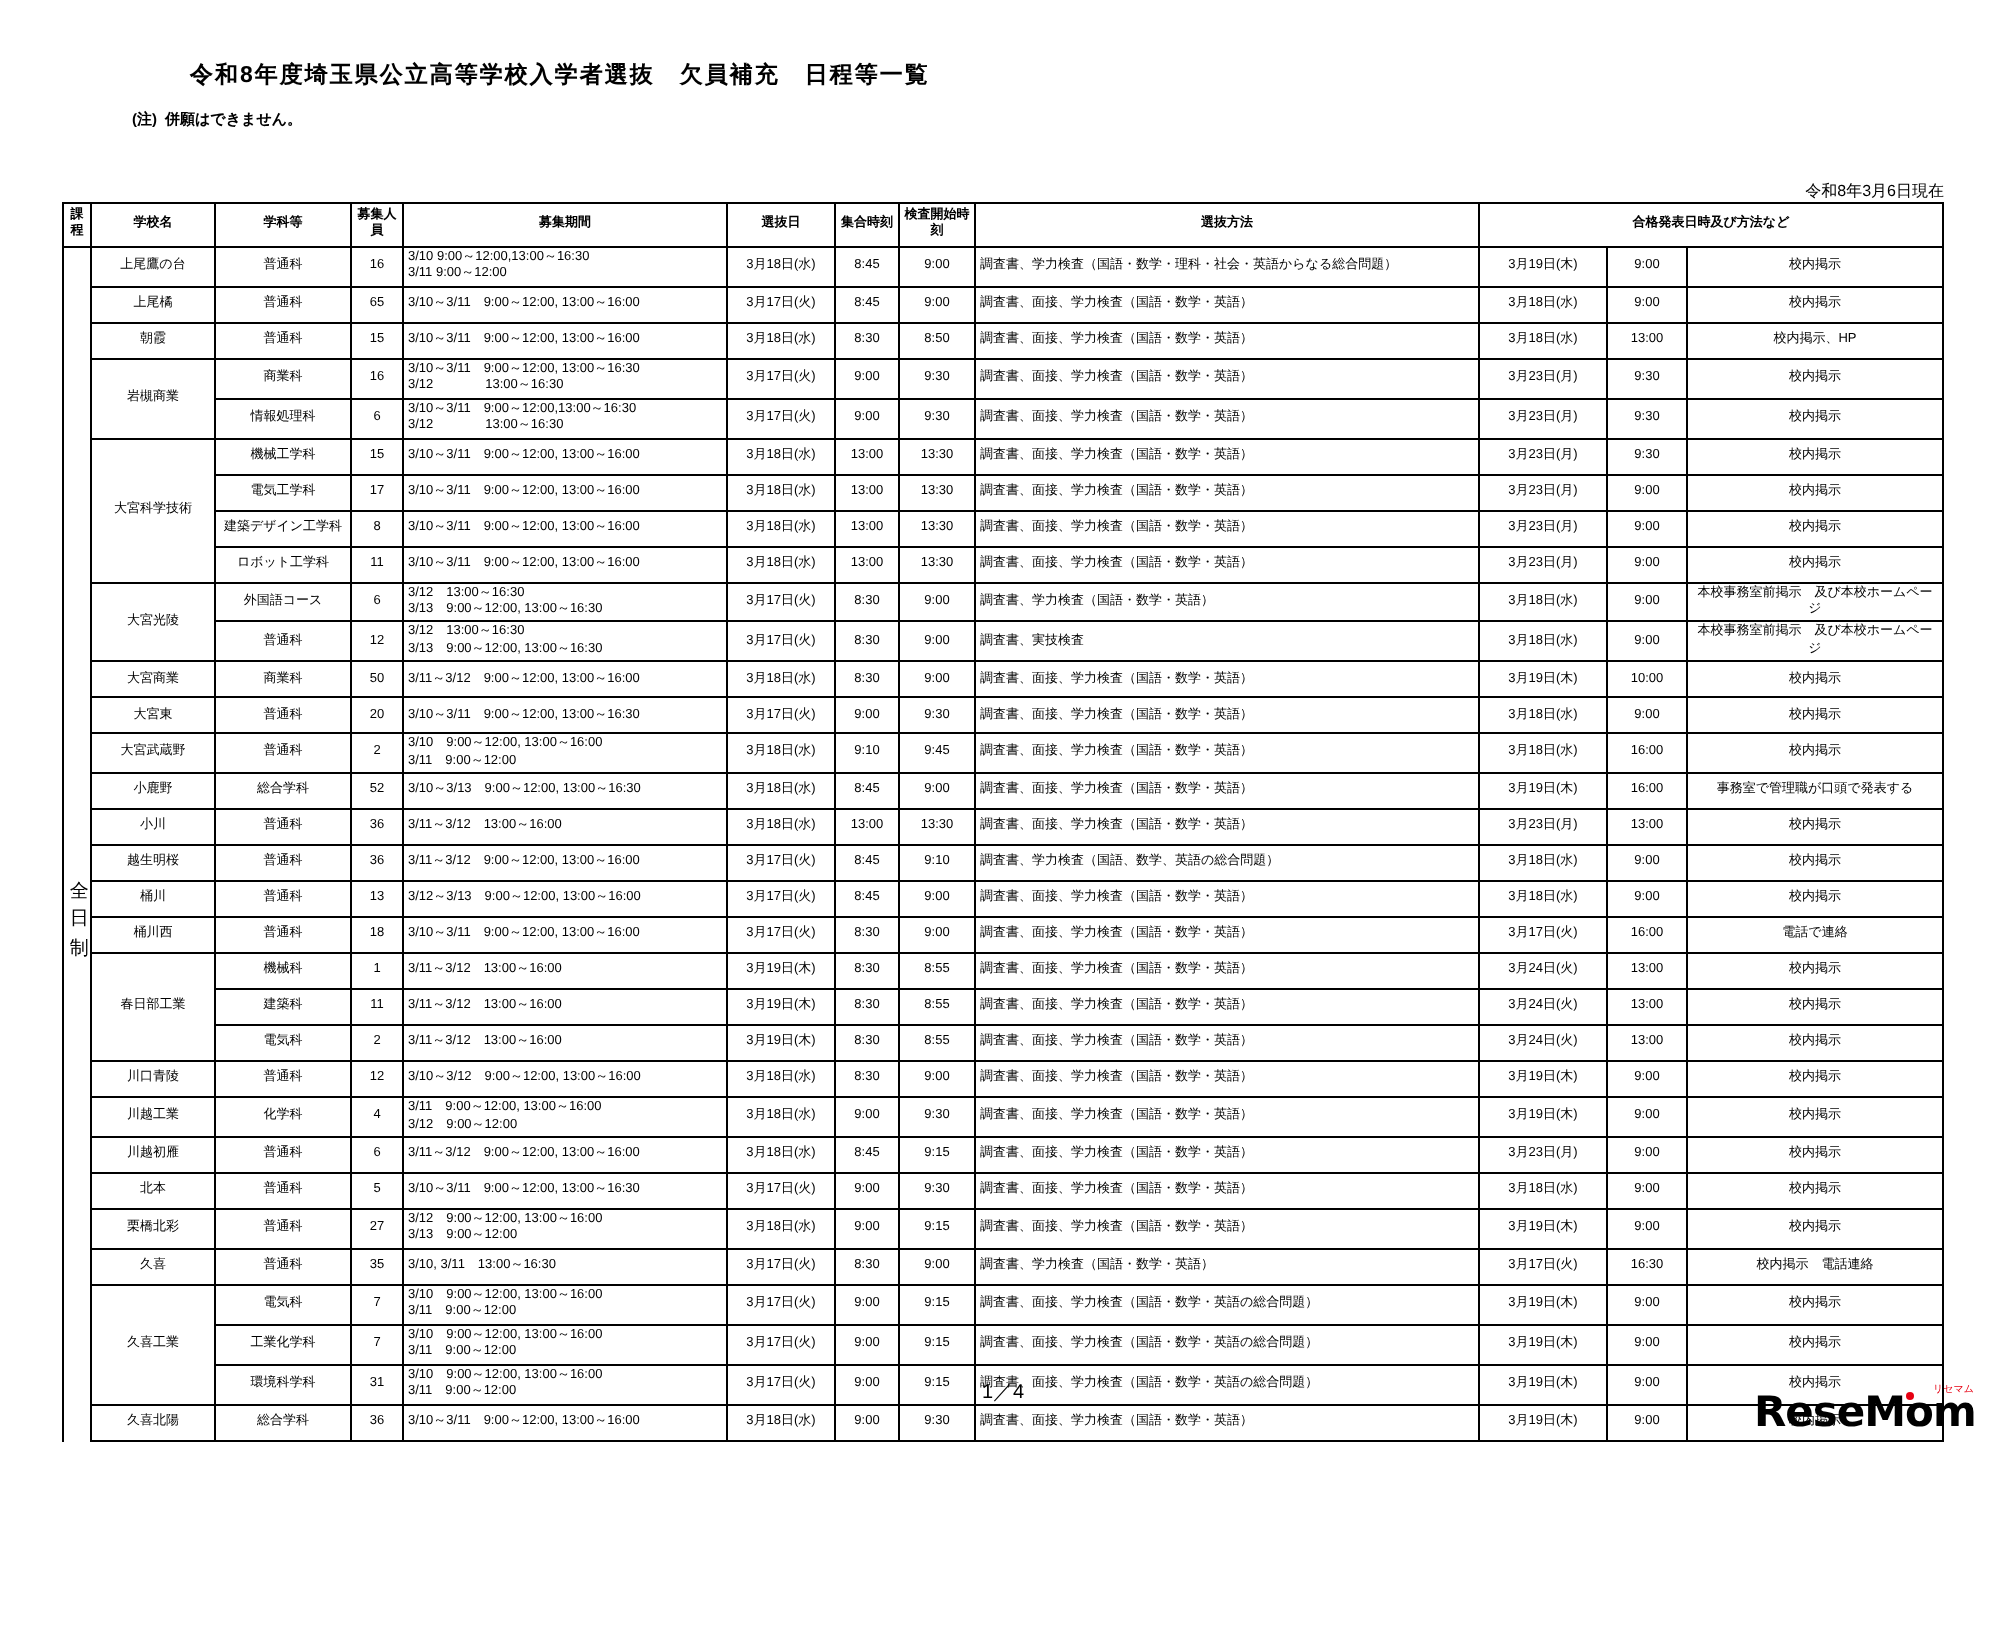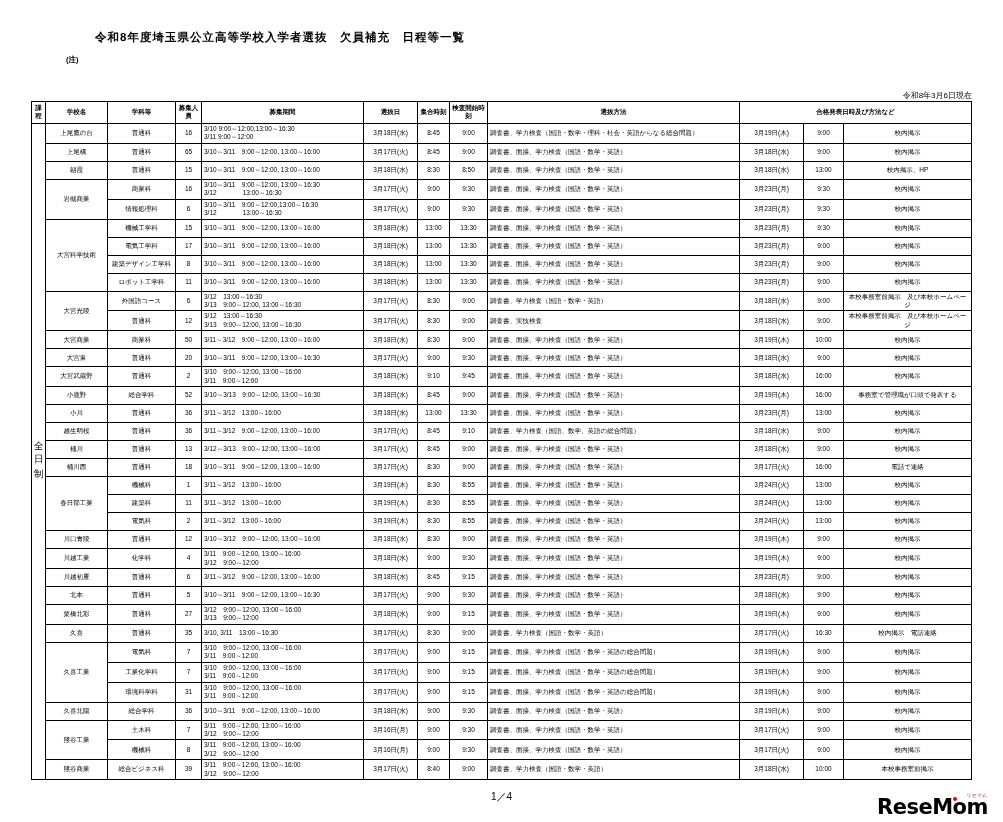--- a/index.html
+++ b/index.html
@@ -1,21 +1,21 @@
 <!DOCTYPE html>
 <html><head>
 <meta charset="utf-8">
 <style>
   * { margin:0; padding:0; box-sizing:border-box; }
   html,body { width:1003px; height:822px; }
   body {
     background:#ffffff; color:#000;
     font-family:"Liberation Sans","DejaVu Sans",sans-serif;
   }
-  .page { position:relative; width:1003px; height:822px; overflow:hidden; background:#fff; }
+  .page { position:relative; width:1003px; height:721px; overflow:hidden; background:#fff; }
 
   .title { position:absolute; left:95px; top:30px; font-size:11.5px; font-weight:bold; letter-spacing:1px; }
 
   .notes { position:absolute; left:66px; top:54px; font-size:7.5px; font-weight:bold; line-height:1.5; display:flex; gap:4px; }
   .notes-lines div { white-space:nowrap; }
 
   .asof { position:absolute; right:31px; top:90px; font-size:8px; font-weight:normal; }
 
   table.schedule {
     position:absolute; left:31px; top:101px; width:940px;
@@ -45,20 +45,21 @@
 </head>
 <body>
 
 <div class="page">
 
   <div class="title">令和8年度埼玉県公立高等学校入学者選抜　欠員補充　日程等一覧</div>
 
   <div class="notes">
     <span class="notes-label">(注)</span>
     <div class="notes-lines">
+      <div>併願はできません。</div>
     </div>
   </div>
 
   <div class="asof">令和8年3月6日現在</div>
 
   <table class="schedule">
     <colgroup>
       <col style="width:14px">
         <col style="width:62px">
         <col style="width:68px">

